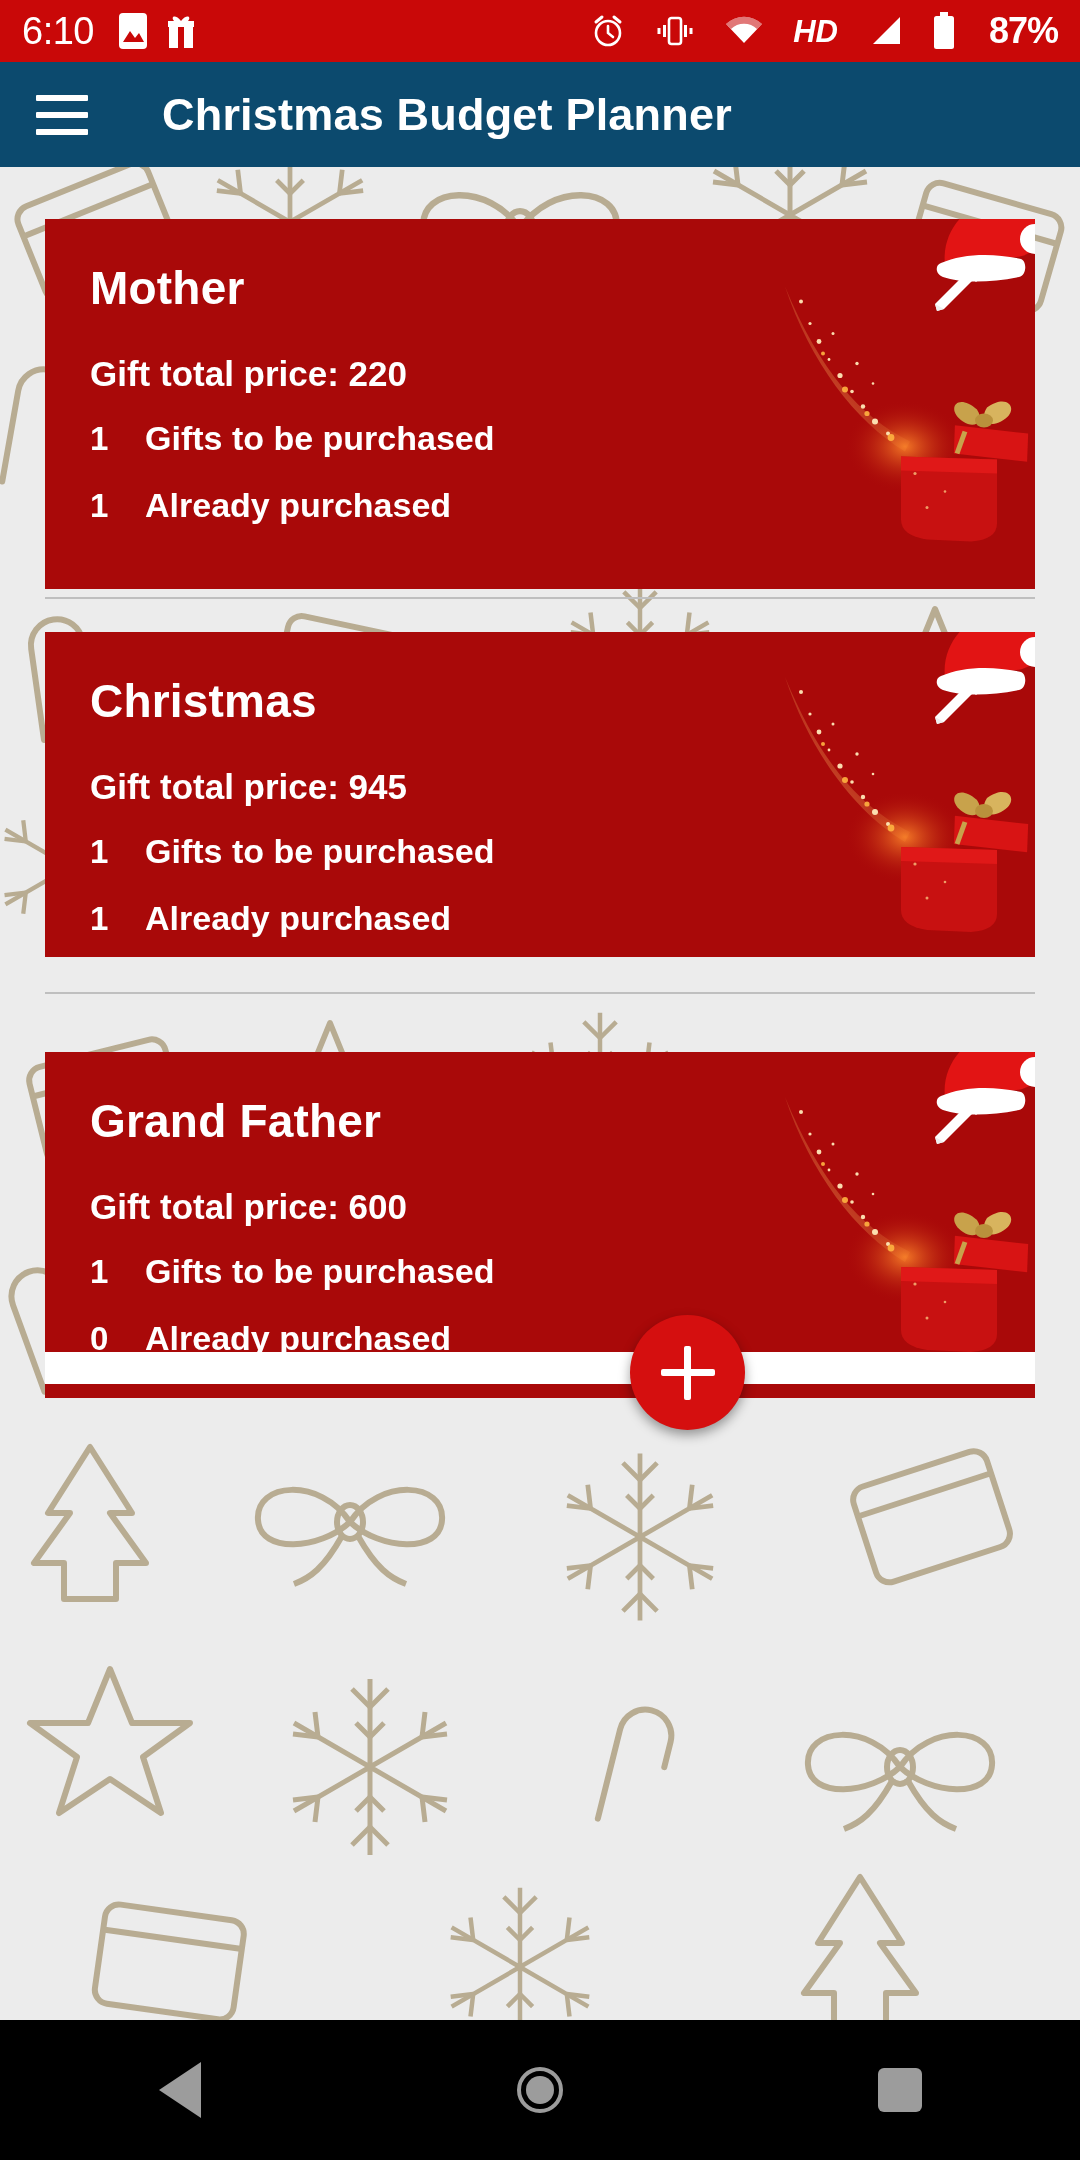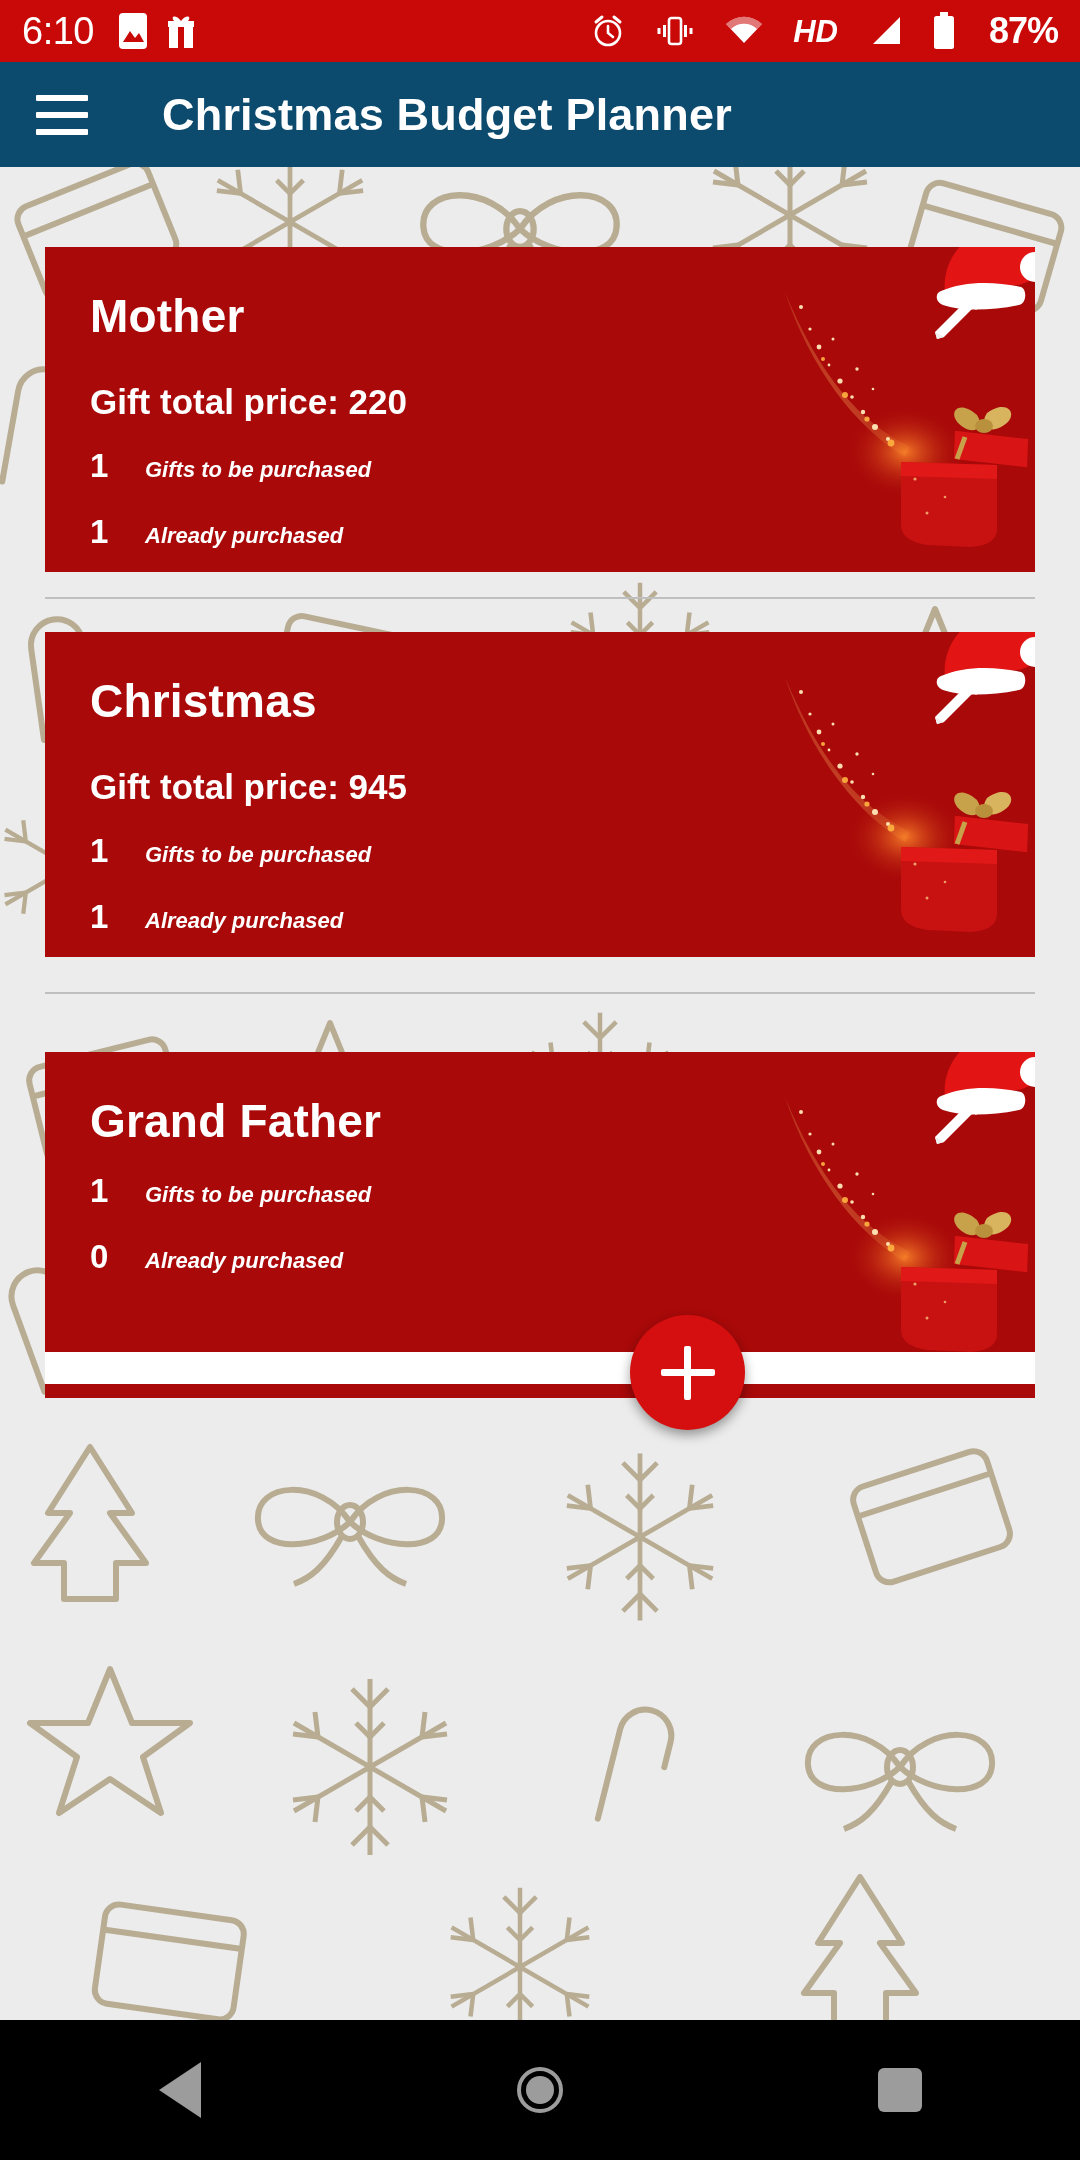--- a/index.html
+++ b/index.html
@@ -70,21 +70,21 @@
     color:#fff; font-size:46px; font-weight:700; letter-spacing:0.2px;
     line-height:1;
   }
   .card-total{
     color:#fff; font-size:35px; font-weight:700; margin-top:45px; line-height:1;
   }
   .card-row{
     display:flex; align-items:baseline; margin-top:28px; color:#fff;
   }
   .card-row .qty{ font-size:33px; font-weight:700; width:55px; display:block; }
-  .card-row .lbl{ font-size:22px; font-weight:700;font-style:italic; }
+  .card-row .lbl{ font-size:34px; font-weight:700; }
 
   
   .edit-icon{
     position:absolute; right:52px; top:42px; width:58px; height:58px; cursor:pointer;
   }
   
   .santa-hat{
     position:absolute; right:-12px; top:-28px; width:120px; height:108px;
     pointer-events:none;
   }
@@ -270,21 +270,21 @@
     <use href="#star5" transform="translate(110,1580)"></use>
     <use href="#snow" transform="translate(370,1600) scale(1.0)"></use>
     <use href="#cane" transform="translate(640,1590) rotate(14)"></use>
     <use href="#bow" transform="translate(900,1600)"></use>
 
     <use href="#giftbox" transform="translate(170,1790) rotate(8)"></use>
     <use href="#snow" transform="translate(520,1800) scale(0.9)"></use>
     <use href="#tree" transform="translate(860,1790)"></use>
   </svg>
 
-  <div class="card" style="top:80px; height:325px;">
+  <div class="card" style="top:52px; height:370px;">
     <div class="card-inner">
       <div class="card-name">Mother</div>
       <div class="card-total">Gift total price: 220</div>
       <div class="card-row">
         <span class="qty">1</span>
         <span class="lbl">Gifts to be purchased</span>
       </div>
       <div class="card-row">
         <span class="qty">1</span>
         <span class="lbl">Already purchased</span>
@@ -422,20 +422,21 @@
       <path d="M41 11 L44 8 C46 6 49 6 51 8 L54 11 C56 13 56 16 54 18 L51 21 Z" fill="#fff"></path>
       <path d="M10 43 L12 50 L19 48 Z" fill="#efefef"></path>
     </svg>
   </div>
 
   <div class="divider" style="top:825px;"></div>
 
   <div class="card" style="top:885px; height:325px;">
     <div class="card-inner">
       <div class="card-name">Grand Father</div>
+      <div class="card-total">Gift total price: 600</div>
       <div class="card-row">
         <span class="qty">1</span>
         <span class="lbl">Gifts to be purchased</span>
       </div>
       <div class="card-row">
         <span class="qty">0</span>
         <span class="lbl">Already purchased</span>
       </div>
     </div>
 

